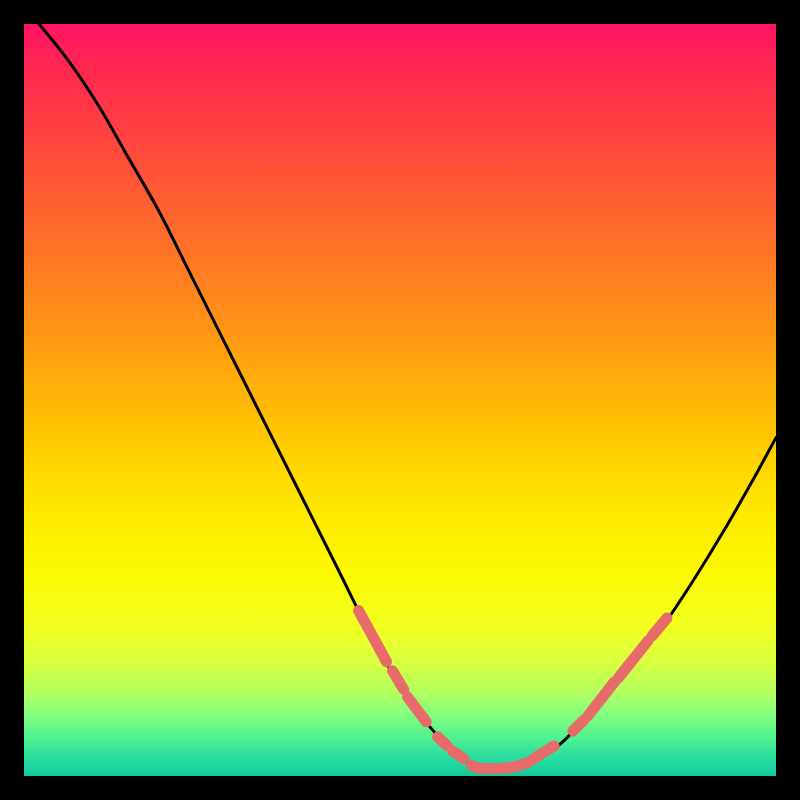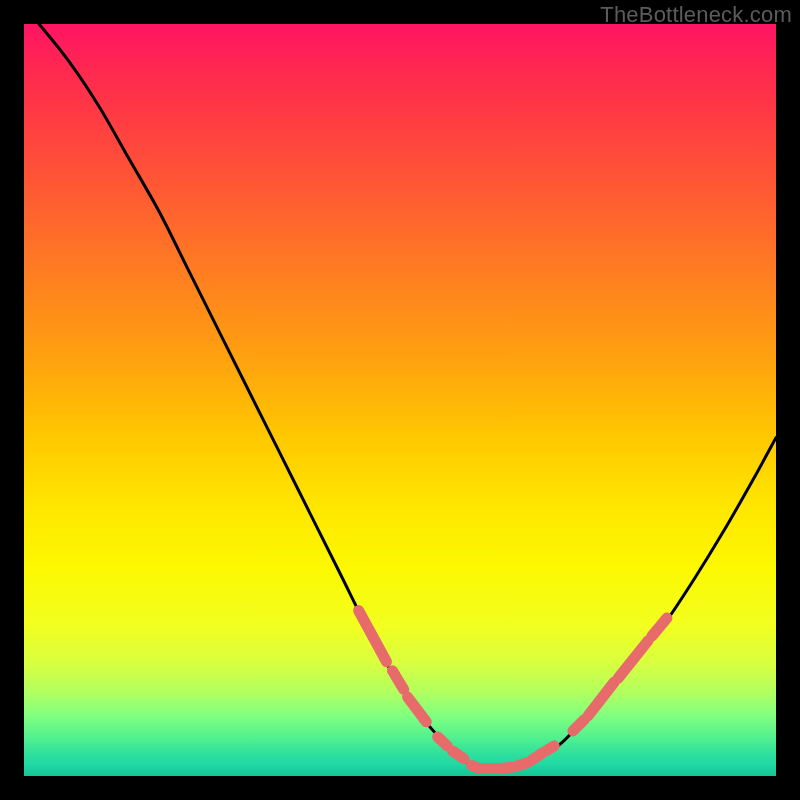--- a/index.html
+++ b/index.html
@@ -58,21 +58,20 @@
     font-weight: 400;
     letter-spacing: 0.2px;
     user-select: none;
   }
 </style>
 </head>
 <body>
 
 <div class="frame">
 
-  <div class="watermark">TheBottleneck.com</div>
 
   <div class="plot-area">
     <svg id="chart-svg" viewBox="0 0 752 752" preserveAspectRatio="none">
         <path d="M 15.040000000000001 0 C 20.053333333333335 6.26666666666667 35.093333333333334 23.813333333333354 45.12 37.60000000000002 C 55.14666666666666 51.38666666666669 65.17333333333333 66.42666666666669 75.2 82.72000000000003 C 85.22666666666667 99.01333333333336 95.25333333333336 117.81333333333335 105.28000000000002 135.36 C 115.30666666666667 152.90666666666667 125.33333333333331 169.20000000000002 135.35999999999999 188 C 145.38666666666666 206.79999999999998 155.41333333333333 228.10666666666663 165.44 248.15999999999997 C 175.46666666666667 268.2133333333333 185.49333333333334 288.2666666666667 195.52 308.32000000000005 C 205.54666666666668 328.3733333333334 215.57333333333332 348.4266666666667 225.6 368.48 C 235.62666666666667 388.53333333333336 245.65333333333334 408.58666666666664 255.68 428.64 C 265.70666666666665 448.6933333333333 275.73333333333335 468.74666666666667 285.76 488.8 C 295.78666666666663 508.85333333333335 305.8133333333333 528.9066666666668 315.84 548.96 C 325.8666666666667 569.0133333333333 335.8933333333333 590.32 345.92 609.12 C 355.9466666666667 627.92 365.97333333333336 646.0933333333334 376 661.76 C 386.02666666666664 677.4266666666666 396.0533333333334 691.2133333333334 406.08000000000004 703.12 C 416.1066666666667 715.0266666666666 428.0133333333333 726.3066666666667 436.15999999999997 733.2 C 444.3066666666666 740.0933333333334 448.6933333333333 742.6 454.96 744.48 C 461.22666666666663 746.36 465.61333333333334 745.4826666666667 473.76 744.48 C 481.90666666666664 743.4773333333334 493.8133333333334 742.2239999999999 503.84000000000003 738.4639999999999 C 513.8666666666667 734.704 525.1466666666666 728.4373333333333 533.92 721.92 C 542.6933333333333 715.4026666666666 548.96 707.5066666666667 556.48 699.36 C 564 691.2133333333334 570.2666666666667 683.0666666666666 579.04 673.04 C 587.8133333333333 663.0133333333333 599.0933333333334 651.1066666666667 609.12 639.2 C 619.1466666666666 627.2933333333334 629.1733333333333 615.3866666666667 639.1999999999999 601.6 C 649.2266666666666 587.8133333333334 659.2533333333333 572.1466666666666 669.28 556.48 C 679.3066666666666 540.8133333333334 689.3333333333334 524.52 699.36 507.6 C 709.3866666666667 490.68 720.6666666666666 470.62666666666667 729.4399999999999 454.96 C 738.2133333333333 439.2933333333333 748.24 420.4933333333333 752 413.59999999999997" fill="none" stroke="#000000" stroke-width="3" stroke-linecap="round" stroke-linejoin="round"></path>
         <line x1="334.64" y1="586.56" x2="362.46400000000006" y2="637.696" stroke="#e86b6b" stroke-width="11" stroke-linecap="round"></line>
         <line x1="368.48" y1="646.72" x2="379.76" y2="665.52" stroke="#e86b6b" stroke-width="11" stroke-linecap="round"></line>
         <line x1="383.52" y1="673.04" x2="402.32000000000005" y2="697.856" stroke="#e86b6b" stroke-width="11" stroke-linecap="round"></line>
         <line x1="413.6" y1="712.896" x2="423.376" y2="721.92" stroke="#e86b6b" stroke-width="11" stroke-linecap="round"></line>
         <line x1="428.64" y1="727.184" x2="439.91999999999996" y2="734.704" stroke="#e86b6b" stroke-width="11" stroke-linecap="round"></line>
         <line x1="447.44" y1="741.472" x2="454.96" y2="744.48" stroke="#e86b6b" stroke-width="11" stroke-linecap="round"></line>

